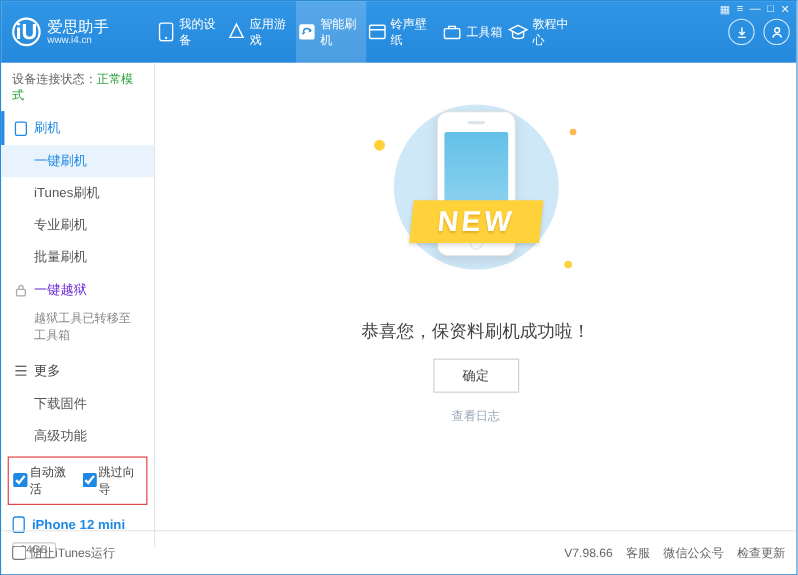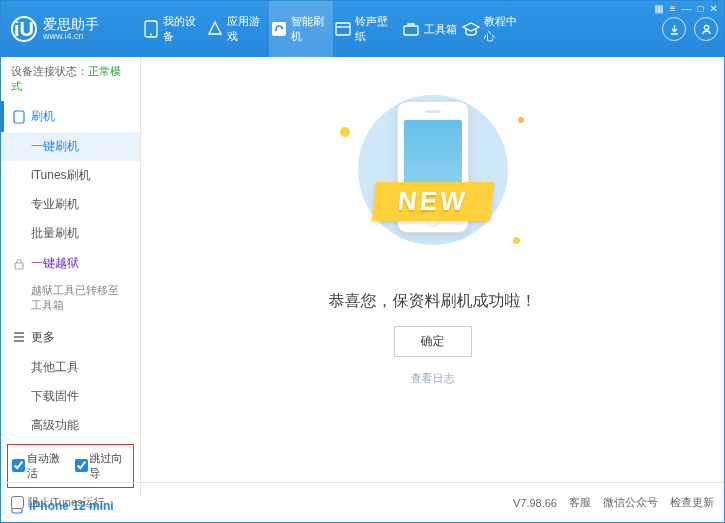--- a/index.html
+++ b/index.html
@@ -164,21 +164,20 @@
     </div>
     <div class="lock-note">越狱工具已转移至
 工具箱</div>
 
     <div class="side-h">
       <svg width="12" height="10" viewBox="0 0 12 10">
           <path d="M1 1h10M1 5h10M1 9h10" stroke="#666" stroke-width="1.3"></path>
         </svg>
       <span>更多</span>
     </div>
-    <div class="side-sub">其他工具</div>
     <div class="side-sub">下载固件</div>
     <div class="side-sub">高级功能</div>
 
     <div class="chk-row">
       <label>
           <input type="checkbox" checked="" style="">
           <span>自动激活</span>
         </label>
       <label>
           <input type="checkbox" checked="" style="">

